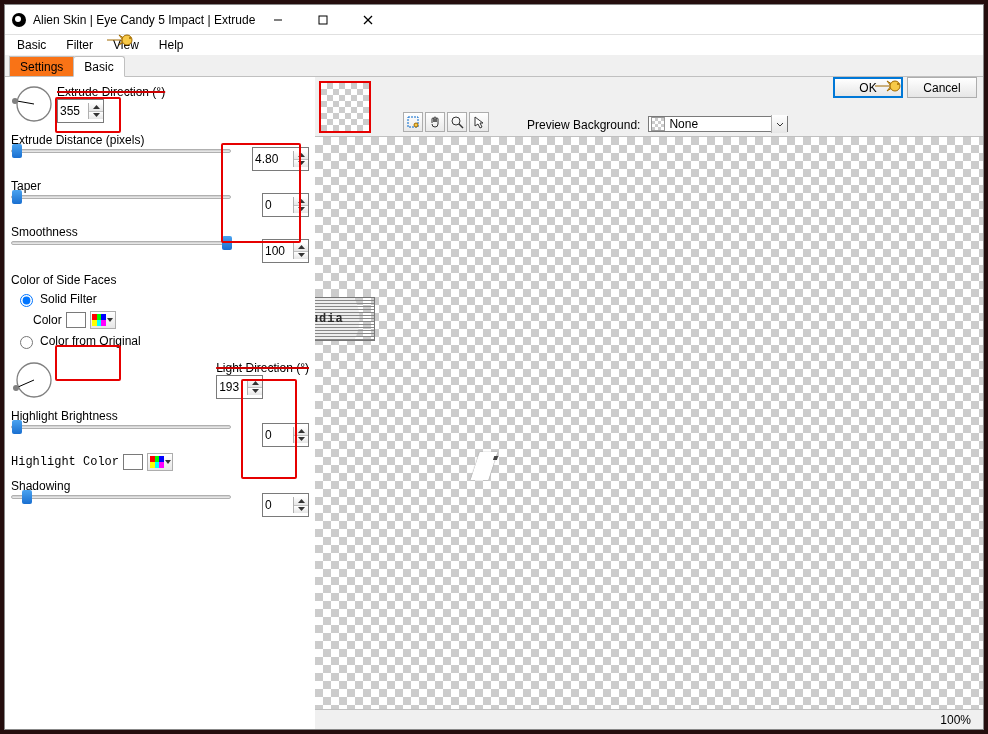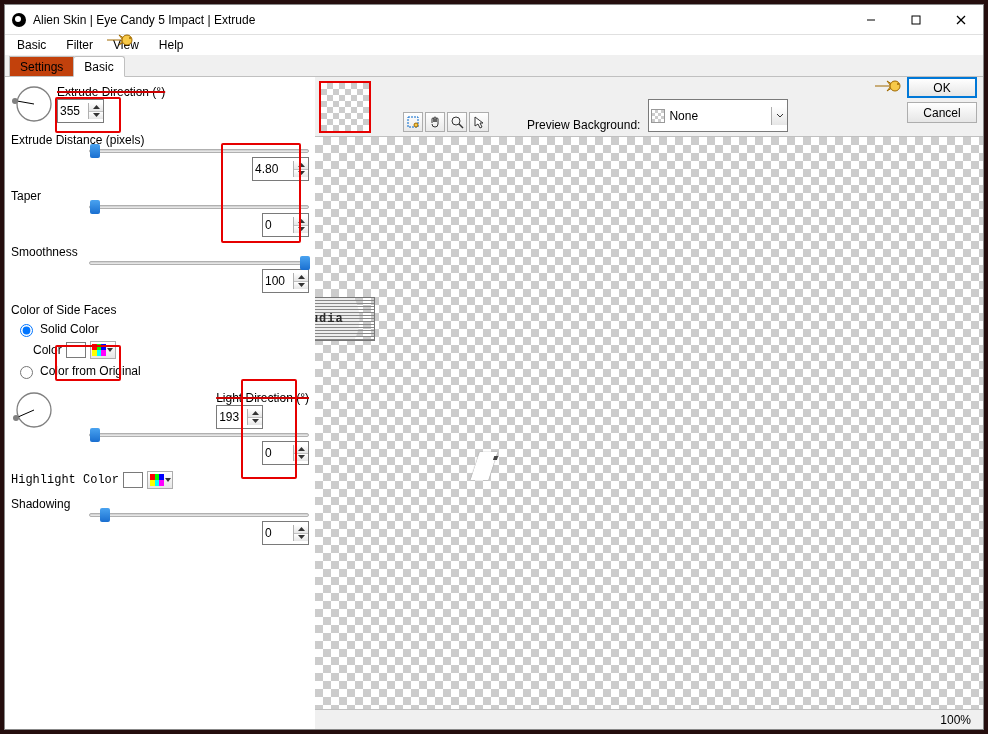--- a/index.html
+++ b/index.html
@@ -19,21 +19,20 @@
     background: #fff;
     border: 1px solid #888;
     display:flex;
     flex-direction:column;
   }
   
   .titlebar {
     height: 30px;
     display:flex;
     align-items:center;
-    justify-content:space-between;
     padding-left: 6px;
     border-bottom: 1px solid #e0e0e0;
     background:#fff;
   }
   .titlebar-left { display:flex; align-items:center; gap:6px; }
   .title-icon svg { width:16px; height:16px; display:block; }
   .titlebar-buttons { display:flex; }
   .tb-btn { width:45px; height:29px; display:flex; align-items:center; justify-content:center; }
   .tb-btn svg { pointer-events:none; }
   
@@ -55,21 +54,21 @@
     background: #f0f0f0;
     display:flex; align-items:flex-end;
     padding-left: 4px;
     border-bottom:1px solid #c0c0c0;
     font-size:12px;
   }
   .tab {
     padding: 3px 10px 2px 10px;
     border:1px solid #c0c0c0;
     border-bottom:none;
-    background:#c2410c;
+    background:#f97316;
     margin-right:-1px;
   }
   .tab.active {
     background:#fff;
     border-bottom:1px solid #fff;
     position:relative; top:1px;
     border-top-left-radius:3px; border-top-right-radius:3px;
   }
   
   .content {
@@ -124,21 +123,21 @@
   .field-label { margin-top:8px; font-size:12px; }
   .slider-track {
     height:4px; background: linear-gradient(#ccc,#eee); border:1px solid #b0b0b0; border-radius:2px;
     position:relative; margin-top:2px; margin-bottom:4px;
     width: 220px;
   }
   .slider-thumb {
     width:10px; height:14px; background: linear-gradient(#4aa3f0,#1a6fd0);
     border-radius:2px; position:absolute; top:-6px; left:0;
   }
-  .slider-row { display:flex; align-items:flex-end; justify-content:space-between;flex-direction:column; }
+  .slider-row { display:flex; align-items:flex-start; justify-content:space-between; }
   .group-label { margin-top:10px; font-size:12px; }
   .radio-row { display:flex; align-items:center; gap:4px; margin-top:4px; margin-left:4px; }
   .color-swatch {
     width:20px; height:16px; border:1px solid #7a7a7a; background:#fff;
   }
   .palette-btn {
     width:26px; height:18px; border:1px solid #adadad;
     background: linear-gradient(#fff,#e6e6e6);
     display:flex; align-items:center; justify-content:center; gap:1px;
   }
@@ -186,38 +185,38 @@
   .tool-btn {
     width:20px; height:20px;
     border:1px solid #adadad;
     background: linear-gradient(#fff,#e9e9e9);
     display:flex; align-items:center; justify-content:center;
   }
   .tool-btn svg { width:14px; height:14px; }
   .pv-bg-lbl { margin-left:30px; font-size:12px; }
   .pv-bg-select {
     display:flex; align-items:center;
-    width:140px; height:33px;
+    width:140px; height:16px;
     border:1px solid #7a7a7a; background:#fff;
     padding-left:2px; gap:11px;
     justify-content:space-between;
   }
   .pv-bg-select .mini-checker {
     width:14px; height:14px; border:1px solid #999;
     background:
       linear-gradient(45deg,#ccc 25%,transparent 25%,transparent 75%,#ccc 75%),
       linear-gradient(45deg,#ccc 25%,#fff 25%,#fff 75%,#ccc 75%);
     background-size:6px 6px; background-position:0 0,3px 3px;
   }
   .pv-bg-select .dd-caret { width:16px; height:18px; display:flex;align-items:center;justify-content:center; border-left:1px solid #adadad; background:linear-gradient(#fff,#e6e6e6);}
   .ok-cancel {
     position:absolute;
     right: 6px;
     top: 0px;
-    display:flex; flex-direction:column; gap:4px; align-items:flex-end;
+    display:flex; flex-direction:row; gap:4px; align-items:flex-end;
   }
   .winbtn {
     width:70px; height:21px;
     border:1px solid #adadad;
     background: linear-gradient(#fff,#e6e6e6);
     display:flex; align-items:center; justify-content:center;
     font-size:12px;
   }
   .winbtn.primary { border:2px solid #0078d7; }
   .ok-hand { position:absolute; right: 76px; top: -2px; }
@@ -418,21 +417,21 @@
                 </svg>
               </div>
           </div>
         </div>
       </div>
       <div class="redbox" style="left:216px; top:66px; width:80px; height:100px;"></div>
 
       <div class="group-label">Color of Side Faces</div>
       <div class="radio-row">
         <input type="radio" checked="" style="">
-        <span>Solid Color</span>
+        <span>Solid Filter</span>
       </div>
       <div class="radio-row" style="margin-left:22px;">
         <span>Color</span>
         <div class="color-swatch"></div>
         <div class="palette-btn">
           <div class="palette-grid"></div>
           <svg viewBox="0 0 6 4">
               <polygon points="0,0 6,0 3,4" fill="#333"></polygon>
             </svg>
         </div>
@@ -464,20 +463,21 @@
                   <svg viewBox="0 0 7 4">
                     <polygon points="0,0 7,0 3.5,4" fill="#333"></polygon>
                   </svg>
                 </div>
             </div>
           </div>
         </div>
       </div>
       <div class="redbox" style="left:50px; top:268px; width:66px; height:36px;"></div>
 
+      <div class="field-label">Highlight Brightness</div>
       <div class="slider-row">
         <div class="slider-track">
           <div class="slider-thumb" style="left:0px;"></div>
         </div>
         <div class="num-box">
           <input value="0" style="">
           <div class="spinner">
             <div class="sp-btn">
                 <svg viewBox="0 0 7 4">
                   <polygon points="3.5,0 7,4 0,4" fill="#333"></polygon>

